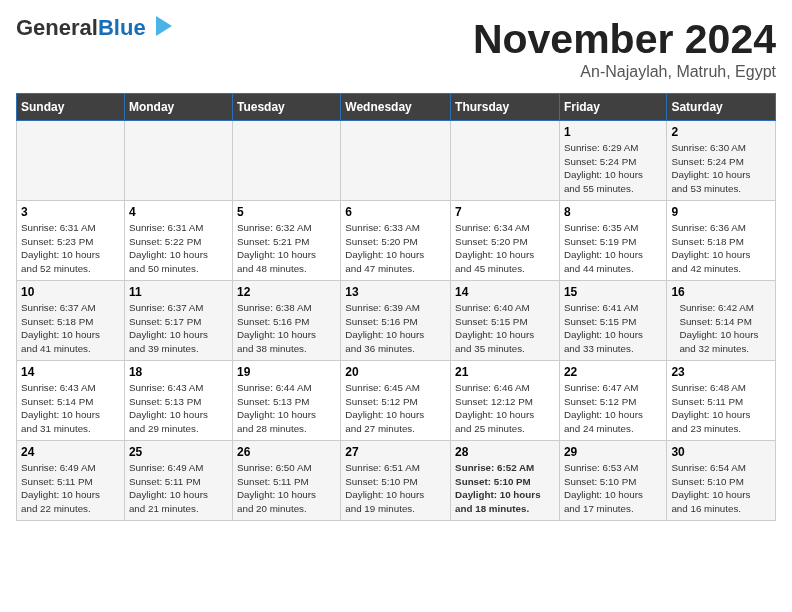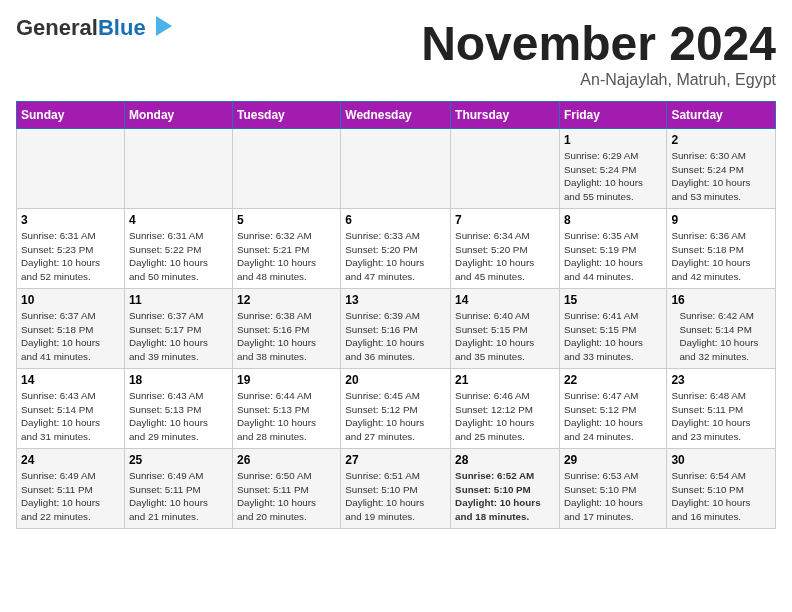--- a/index.html
+++ b/index.html
@@ -29,36 +29,36 @@
     }
     .logo-text .blue { color: #1a6eb5; }
     .logo-row {
       display: flex;
       align-items: flex-end;
     }
     .title-block {
       text-align: right;
     }
     .title-block h1 {
-      font-size: 48px;
+      font-size: 41px;
       font-weight: bold;
       color: #222;
     }
     .title-block h2 {
       font-size: 16px;
       color: #555;
       font-weight: normal;
     }
     table {
       width: 100%;
       border-collapse: collapse;
       font-size: 10.5px;
     }
     thead tr th {
-      background: #a21caf;
+      background: #404040;
       color: #fff;
       padding: 6px 4px;
       text-align: left;
       font-size: 12px;
       border: 1px solid #2a6eb5;
     }
     tbody tr td {
       border: 1px solid #ccc;
       padding: 4px 4px;
       vertical-align: top;

